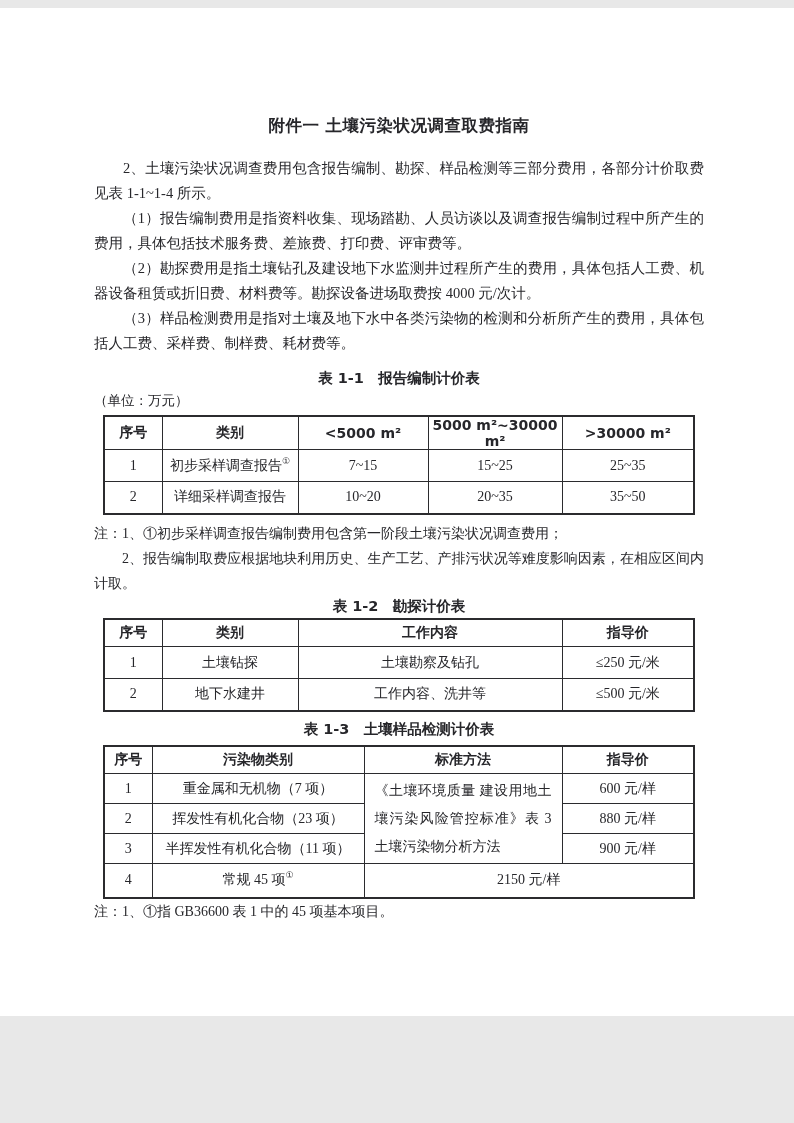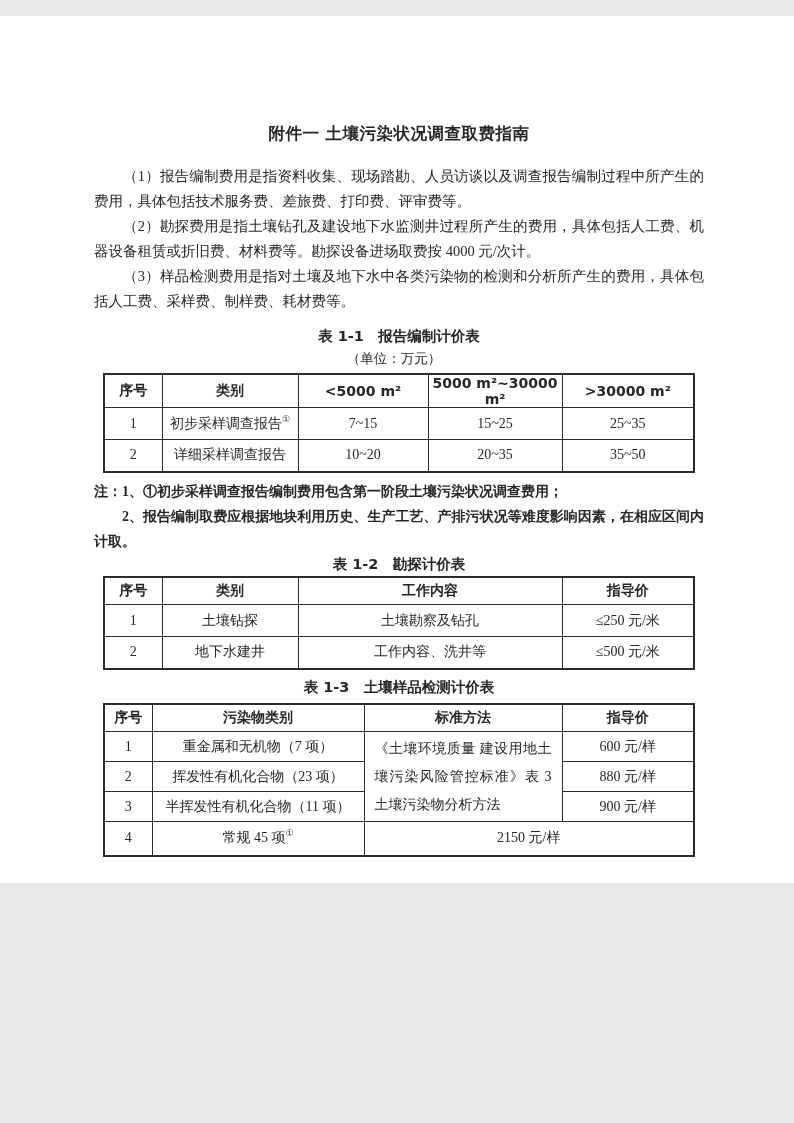--- a/index.html
+++ b/index.html
@@ -1,19 +1,19 @@
 <!DOCTYPE html>
 <html><head>
 <meta charset="utf-8">
 <style>
   html,body { margin:0; padding:0; background:#e8e8e8; }
   .page {
     position:relative;
-    width:794px; height:867px;
-    margin:16px auto;
+    width:794px; height:1008px;
+    margin:8px auto;
     background:#ffffff;
     font-family:"Liberation Serif","DejaVu Serif",serif;
     color:#26262a;
     overflow:hidden;
     box-sizing:border-box;
   }
   .content {
     position:absolute;
     left:94px; top:106px;
     width:610px;
@@ -38,21 +38,21 @@
     font-family:"DejaVu Sans","Liberation Sans",sans-serif;
     font-weight:700;
     font-size:14.5px;
     line-height:20px;
     text-align:center;
     margin:12px 0 0 0;
   }
   .unit-line {
     font-size:13.5px;
     line-height:18px;
-    text-align:center;
+    text-align:left;
     margin:4px 10px 5px 0;
   }
   table.price-table {
     border-collapse:collapse;
     table-layout:fixed;
     width:590px;
     margin-left:9px;
     border:2px solid #2b2b2e;
   }
   table.price-table th, table.price-table td {
@@ -76,21 +76,20 @@
     text-align:left !important;
     padding:2px 10px !important;
     line-height:28px;
     text-align:justify !important;
   }
   p.note {
     font-size:14px;
     line-height:25px;
     margin:0;
     text-align:justify;
-    font-weight:bold;
   }
   p.note.first { margin-top:6px; }
   p.note.indent { text-indent:2em; }
   .caption-t2 { margin-top:0; }
   .caption-t3 { margin-top:7px; margin-bottom:6px; }
   .t2-wrap { margin-top:2px; }
   .note-bottom { margin-top:7px; }
   .page-number {
     position:absolute;
     left:0; right:0;
@@ -101,20 +100,21 @@
   }
 </style>
 </head>
 <body>
 
 <div class="page">
   <div class="content">
 
     <h1 class="doc-title">附件一 土壤污染状况调查取费指南</h1>
 
+    <p class="body-para">2、土壤污染状况调查费用包含报告编制、勘探、样品检测等三部分费用，各部分计价取费见表 1-1~1-4 所示。</p>
     <p class="body-para">（1）报告编制费用是指资料收集、现场踏勘、人员访谈以及调查报告编制过程中所产生的费用，具体包括技术服务费、差旅费、打印费、评审费等。</p>
     <p class="body-para">（2）勘探费用是指土壤钻孔及建设地下水监测井过程所产生的费用，具体包括人工费、机器设备租赁或折旧费、材料费等。勘探设备进场取费按 4000 元/次计。</p>
     <p class="body-para">（3）样品检测费用是指对土壤及地下水中各类污染物的检测和分析所产生的费用，具体包括人工费、采样费、制样费、耗材费等。</p>
 
     <p class="table-caption">表 1-1　报告编制计价表</p>
     <p class="unit-line">（单位：万元）</p>
 
     <table class="price-table t1">
       <colgroup>
         <col style="width:58px">
@@ -221,17 +221,18 @@
           <td>900 元/样</td>
         </tr>
         <tr class="last-row">
           <td>4</td>
           <td><span>常规 45 项</span><sup>①</sup></td>
           <td colspan="2">2150 元/样</td>
         </tr>
       </tbody>
     </table>
 
+    <p class="note note-bottom">注：1、①指 GB36600 表 1 中的 45 项基本项目。</p>
 
   </div>
 
   <div class="page-number">3</div>
 </div>
 
 </body></html>

